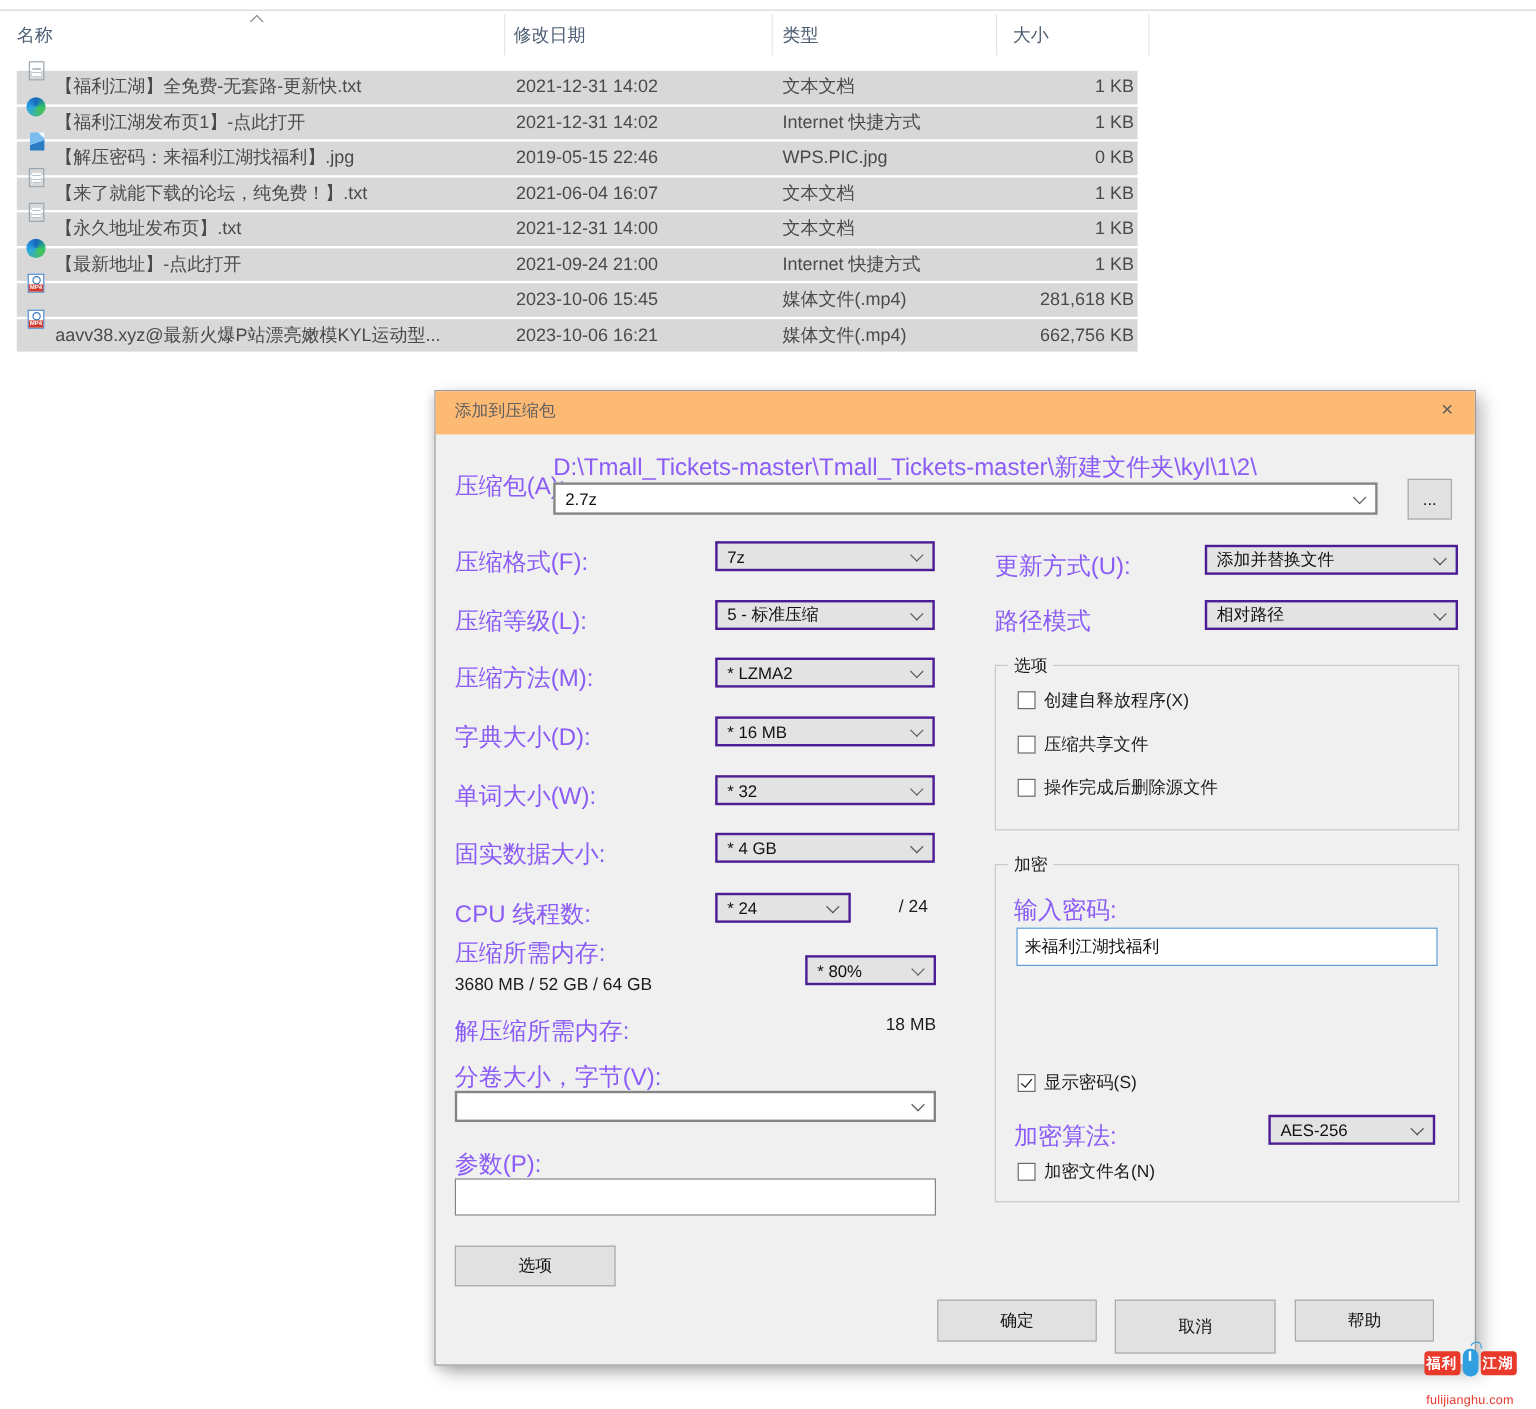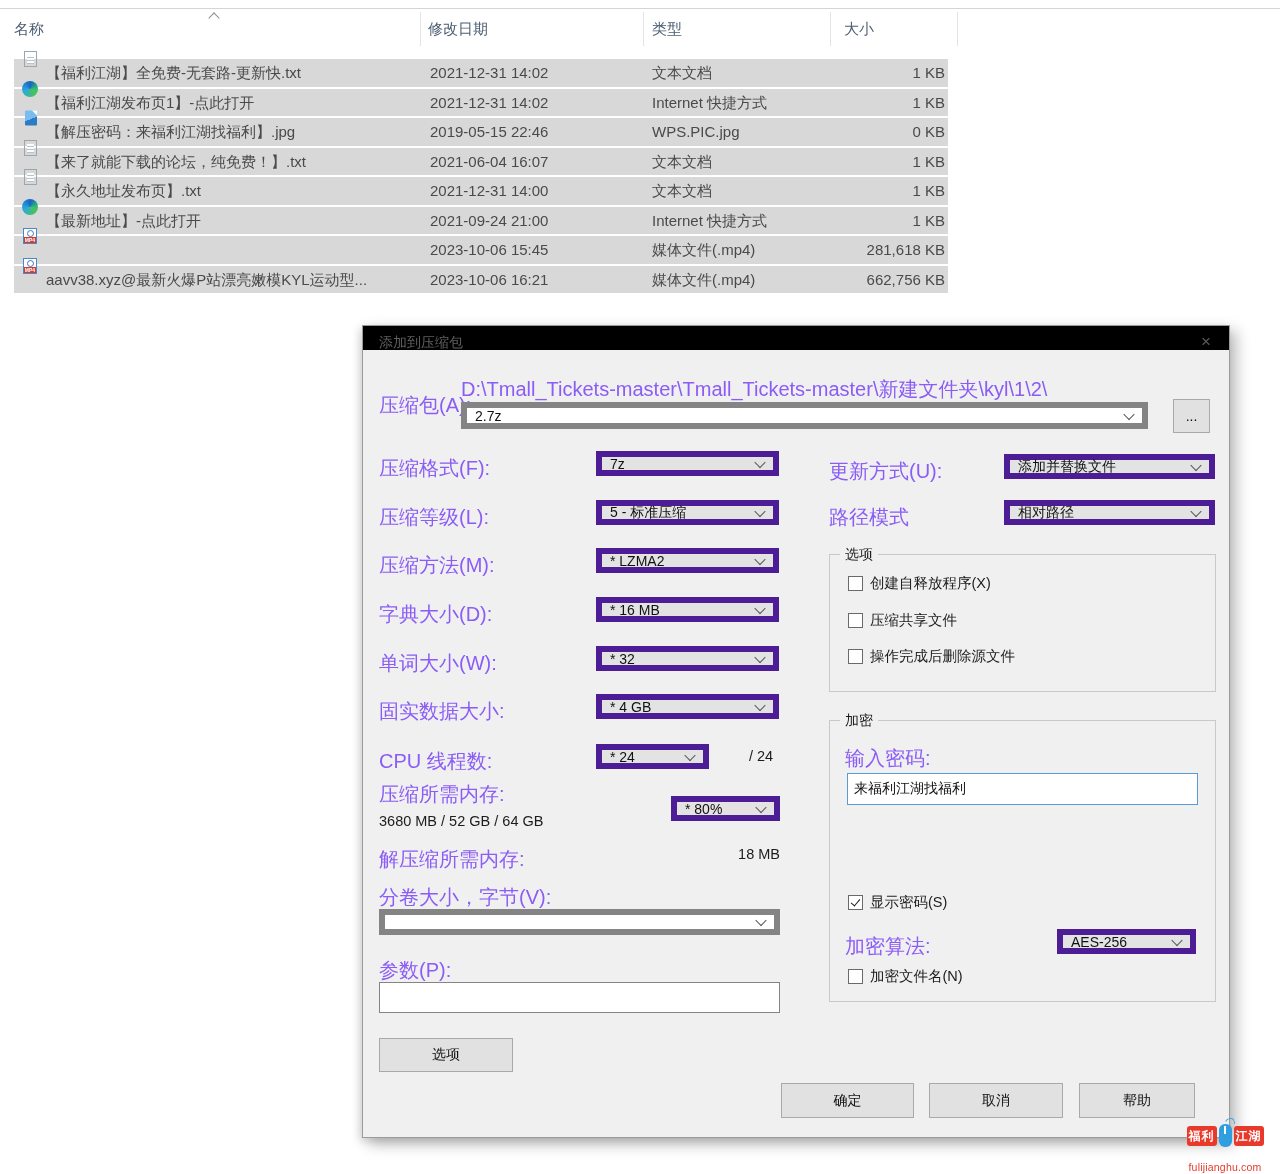--- a/index.html
+++ b/index.html
@@ -35,26 +35,26 @@
     border-left:5px solid transparent;border-top:5px solid #ffffff;}
   .ficon.mp4{left:9px;width:14px;height:16px;background:#fff;border:1px solid #4a86c8;box-sizing:border-box;}
   .ficon.mp4::before{content:"";position:absolute;left:3px;top:1px;width:5px;height:5px;
     border:1.5px solid #3a77c2;border-radius:50%;}
   .ficon.mp4 i{position:absolute;left:0;right:0;bottom:0;height:6px;background:#d23b2f;color:#fff;
     font-style:normal;font-weight:bold;font-size:5px;line-height:6px;text-align:center;}
   
   .dialog{position:absolute;left:362px;top:325px;width:868px;height:813px;box-sizing:border-box;
     background:#f0f0f0;border:1px solid #9b9b9b;
     box-shadow:6px 6px 14px rgba(0,0,0,.28),-3px 3px 8px rgba(0,0,0,.12);}
-  .titlebar{position:absolute;left:0;top:0;right:0;height:24px;background:#000000;}
+  .titlebar{position:absolute;left:0;top:0;right:0;height:36px;background:#fdba74;}
   .dlg-title{position:absolute;left:16px;top:8px;font-size:14px;color:#5f5f5f;}
   .dlg-close{position:absolute;right:0;top:0;width:46px;height:32px;display:flex;align-items:center;
     justify-content:center;font-size:17px;color:#5a5a5a;cursor:default;}
   .lbl{position:absolute;font-size:20px;color:#8b5cf6;white-space:nowrap;}
-  .combo{position:absolute;box-sizing:border-box;background:#e3e3e3;border:6px solid #4c1d95;
+  .combo{position:absolute;box-sizing:border-box;background:#e3e3e3;border:2px solid #4c1d95;
     font-size:14px;color:#111;padding-left:8px;display:flex;align-items:center;white-space:nowrap;}
   .combo.white{background:#ffffff;border-color:#848484;}
   .combo .chev{position:absolute;right:9px;top:50%;width:7px;height:7px;
     border-right:1.4px solid #5a5a5a;border-bottom:1.4px solid #5a5a5a;
     transform:translateY(-68%) rotate(45deg);}
   .tinput{position:absolute;box-sizing:border-box;background:#fff;border:1px solid #848484;
     font-size:14px;color:#111;padding:0 6px;font-family:inherit;outline:none;}
   .tinput.focus{border:1px solid #5b9bd5;}
   .btn{position:absolute;box-sizing:border-box;background:#e1e1e1;border:1px solid #a9a9a9;
     font-size:14px;color:#111;display:flex;align-items:center;justify-content:center;cursor:default;}
@@ -275,21 +275,21 @@
       <span>AES-256</span>
         <span class="chev"></span>
     </div>
     <div class="chkrow" style="left:18px;top:246px">
       <span class="chk"></span>
       <span class="chklbl">加密文件名(N)</span>
     </div>
   </div>
 
   <div class="btn" style="left:418px;top:757px;width:133px;height:35px">确定</div>
-  <div class="btn" style="left:566px;top:757px;width:134px;height:35px">取消</div>
+  <div class="btn" style="left:566px;top:757px;width:134px;height:45px">取消</div>
   <div class="btn" style="left:716px;top:757px;width:116px;height:35px">帮助</div>
 </div>
 
 <div class="sitelogo">
   <div class="logo-row">
     <span class="logo-block">福利</span>
     <span class="mouse"></span>
     <span class="logo-block">江湖</span>
   </div>
   <div class="logo-domain">fulijianghu.com</div>

